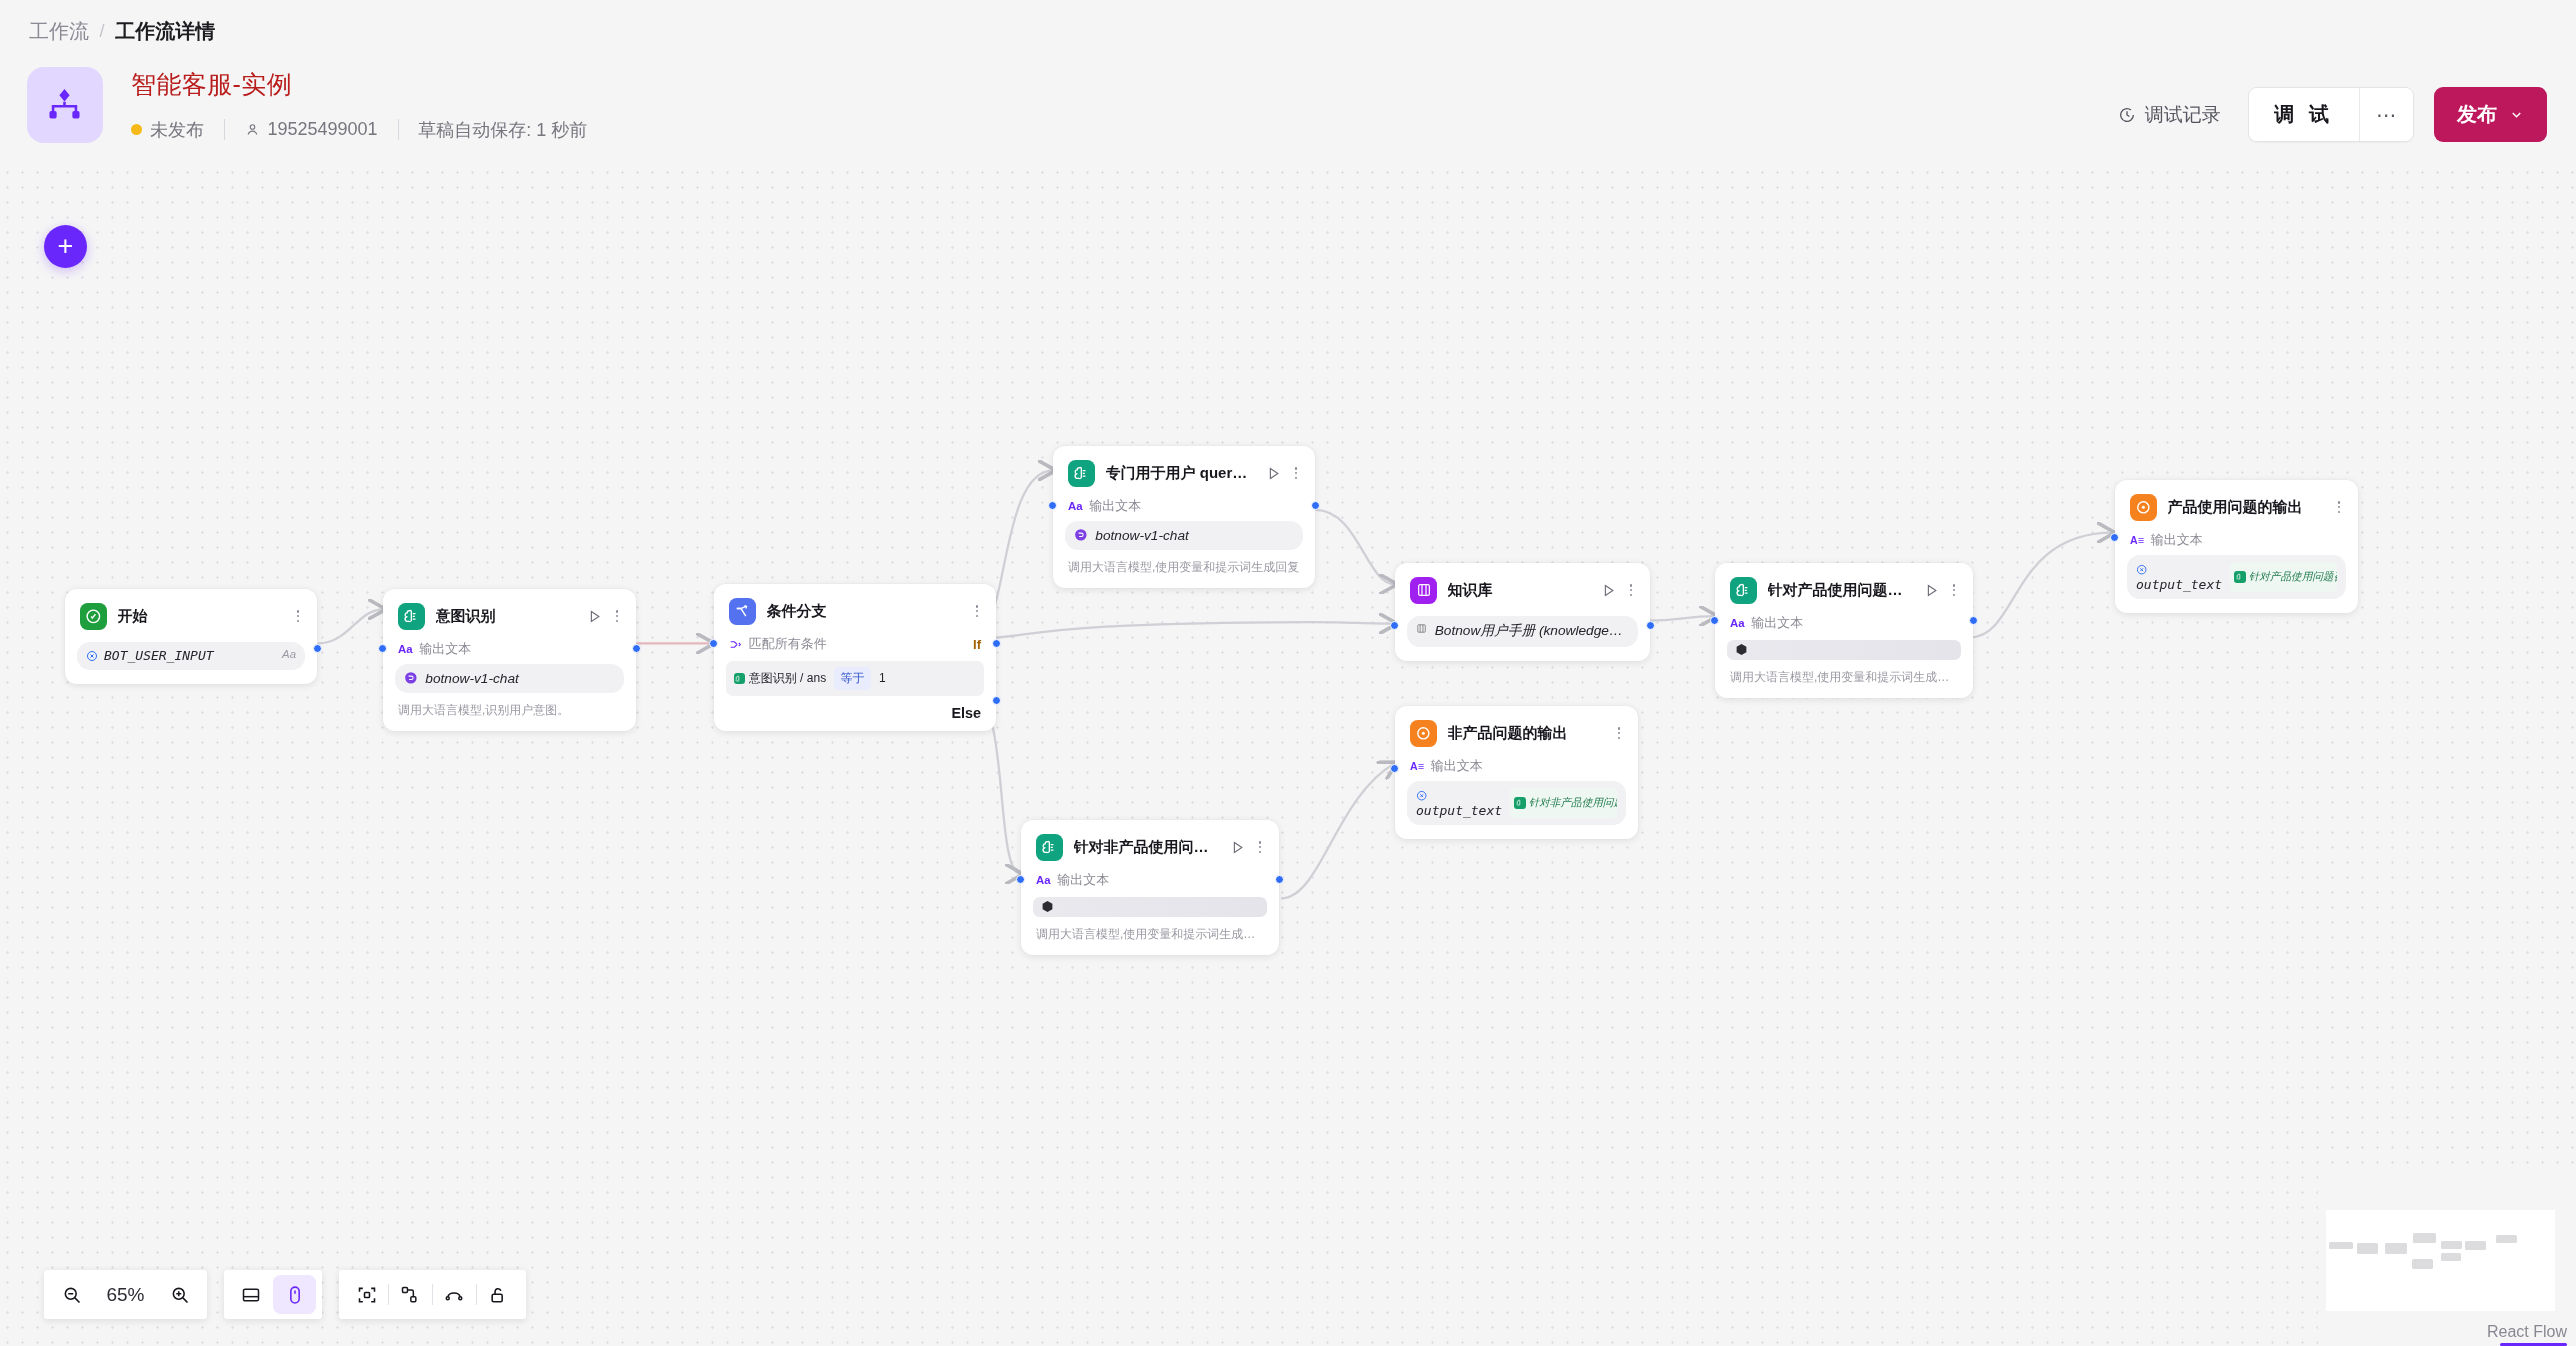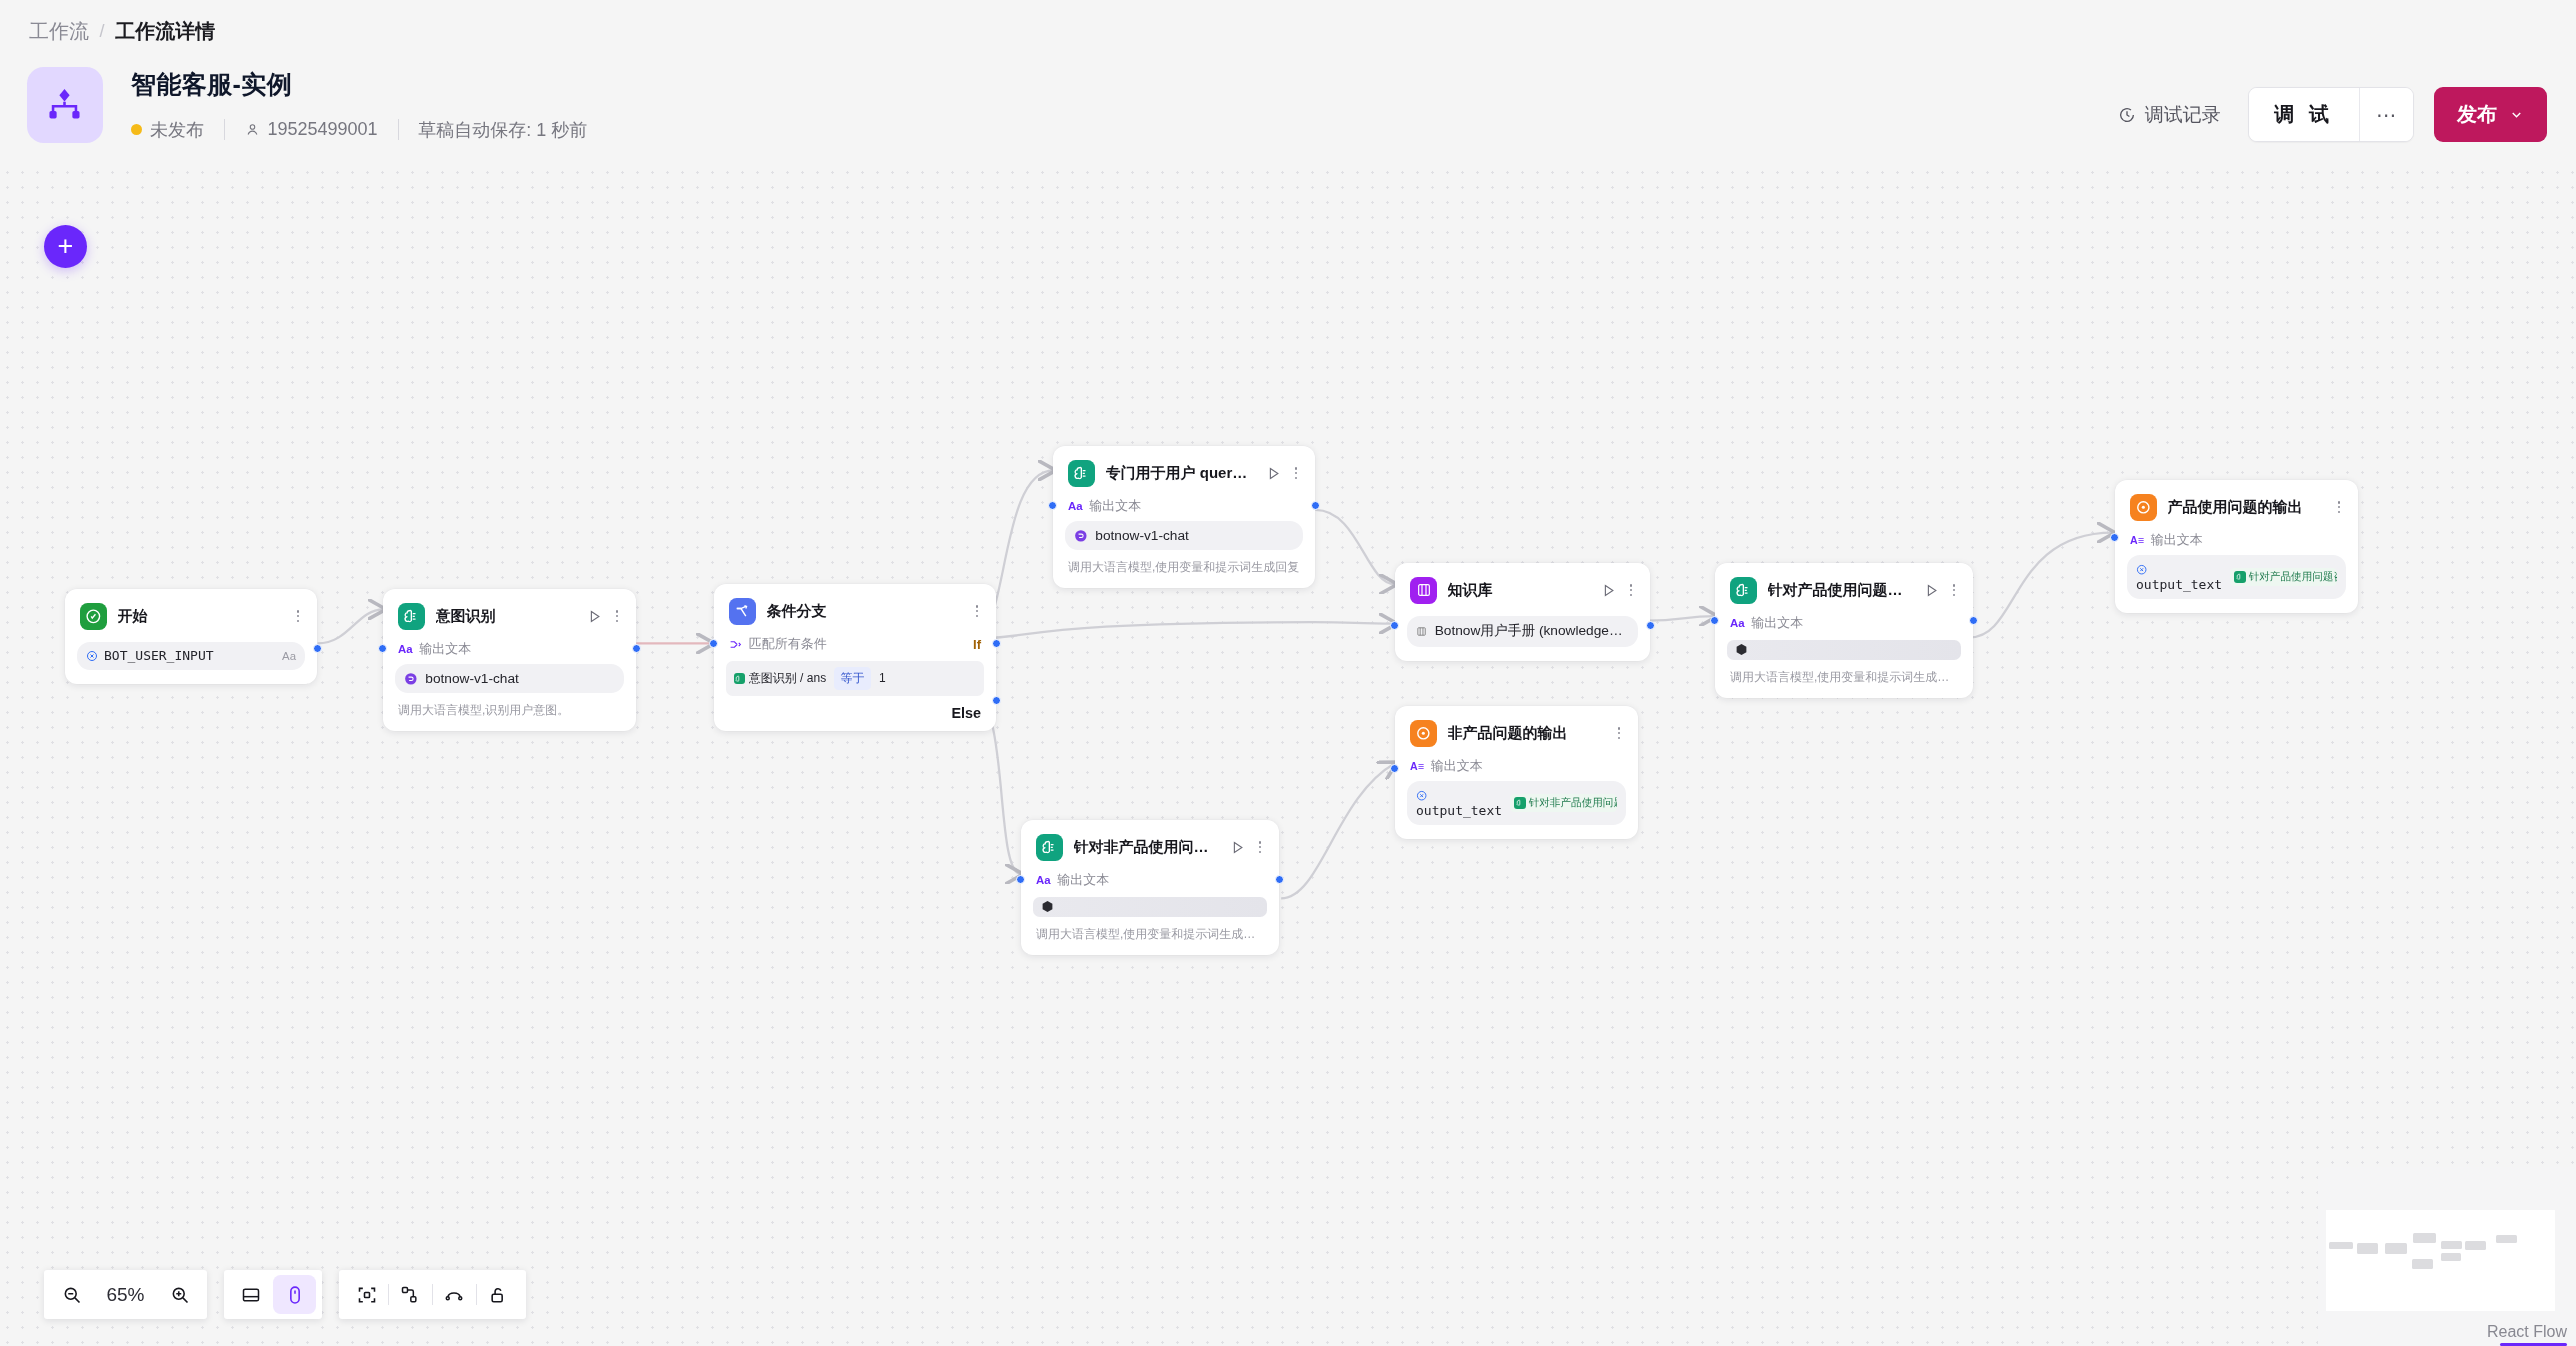--- a/index.html
+++ b/index.html
@@ -21,21 +21,21 @@
   }
   .breadcrumb .bc-sep { color: #c5c5cc; font-size: 18px; }
   .breadcrumb .bc-current { color: #1b1b20; font-weight: bold; }
 
   .app-icon {
     position: absolute; left: 26.6px; top: 67px;
     width: 76px; height: 76px; border-radius: 16.7px;
     background: #e2d8ff; display: flex; align-items: center; justify-content: center;
   }
   .title-block { position: absolute; left: 131px; top: 68px; }
-  .wf-title { font-size: 25px; font-weight: bold; color: #0f172a; letter-spacing: 0.4px; }
+  .wf-title { font-size: 25px; font-weight: normal; color: #b91c1c; letter-spacing: 0.4px; }
   .meta-row {
     margin-top: 16.7px; display: flex; align-items: center;
     font-size: 18px; color: #76767f;
   }
   .meta-item { display: flex; align-items: center; gap: 7.6px; }
   .dot-unpub {
     width: 11.4px; height: 11.4px; border-radius: 50%;
     background: #f5ba18; display: inline-block;
   }
   .meta-divider {
@@ -114,22 +114,22 @@
     display: flex; flex-direction: column; gap: 2.3px; cursor: pointer; padding: 1.5px 3px;
   }
   .dots-v i { width: 2.3px; height: 2.3px; border-radius: 50%; background: #8a8a94; display: block; }
 
   .node-subrow {
     display: flex; align-items: center; gap: 6.8px; padding: 4.6px 15px 4.6px 15px;
     font-size: 13px; color: #8a8a94;
   }
   .node-chip {
     margin: 1.5px 12px 0 12px; background: #f1f1f4; border-radius: 13px;
-    padding: 6.8px 9px; display: flex; align-items: center; gap: 7.6px;
-    font-size: 13.7px; color: #24242b;
+    padding: 6.8px 9px; display: flex; gap: 7.6px;
+    font-size: 13.7px; color: #24242b; font-style: italic;
   }
   .node-chip.mono { font-family: "DejaVu Sans Mono", monospace; font-size: 13px; }
   .node-desc {
     padding: 9px 15px 12px 15px; font-size: 12px; color: #9a9aa3;
     white-space: nowrap; overflow: hidden; text-overflow: ellipsis;
   }
 
   .handle {
     position: absolute; width: 9px; height: 9px; border-radius: 50%;
     background: #2f6df6; border: 1.5px solid #fff; z-index: 15;

